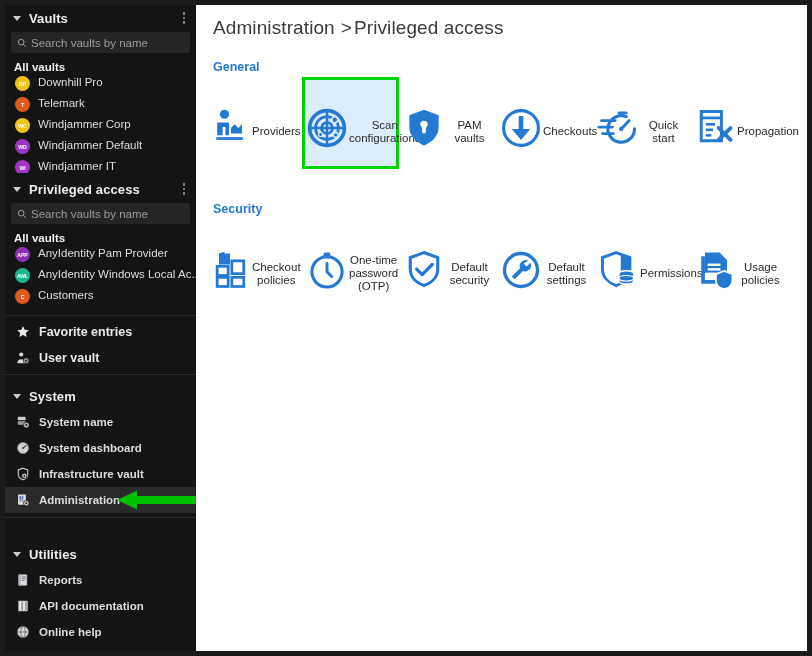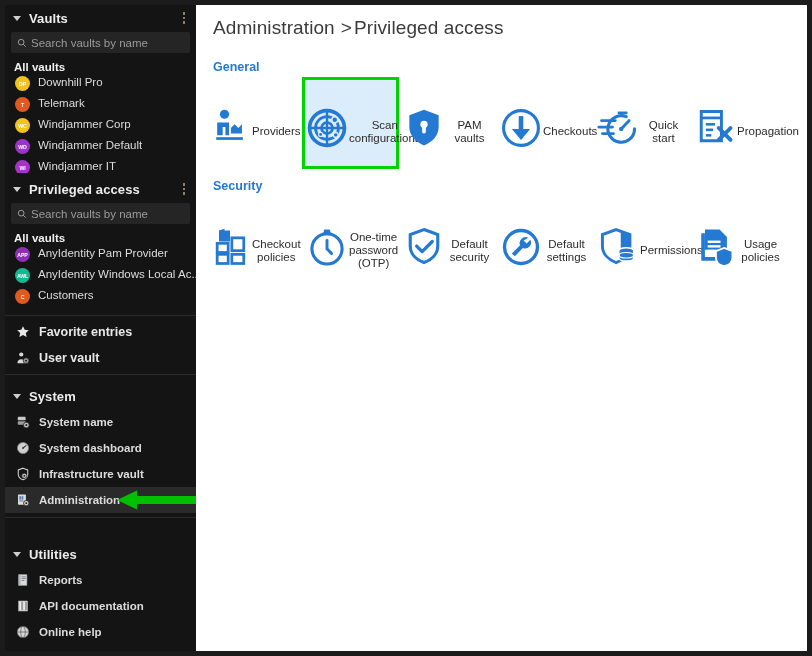--- a/index.html
+++ b/index.html
@@ -193,21 +193,21 @@
     display: flex; align-items: center; justify-content: center;
   }
   .tile-label {
     margin-top: 8px;
     font-size: 11.5px;
     color: #2b2b2b;
     text-align: center;
     line-height: 13px;
     width: 94px;
   }
-  .sec2 { margin-top: 10px; }
+  .sec2 { margin-top: 33px; }
 </style>
 </head>
 <body>
 
 <div id="app">
 
   <div class="sidebar">
 
     <div class="section-header">
       <span class="caret"></span>

